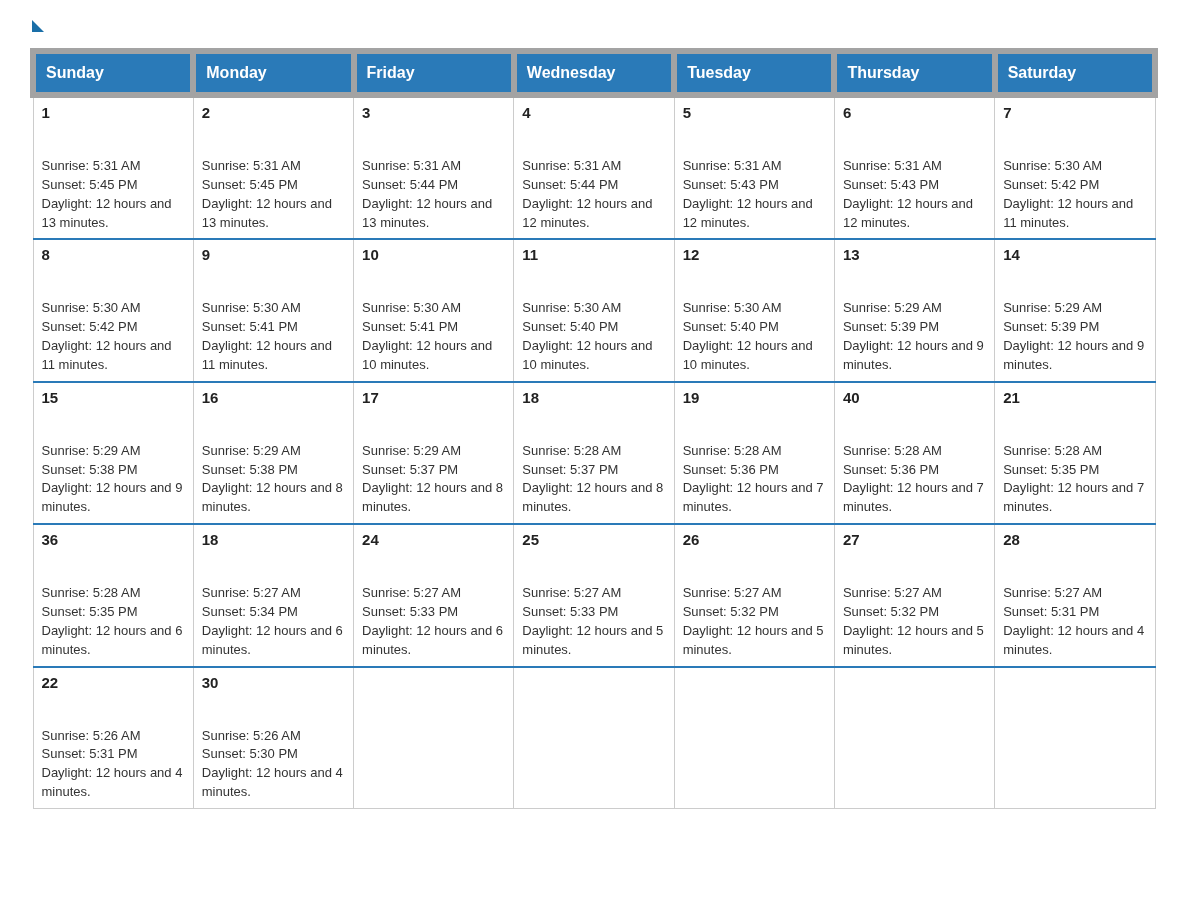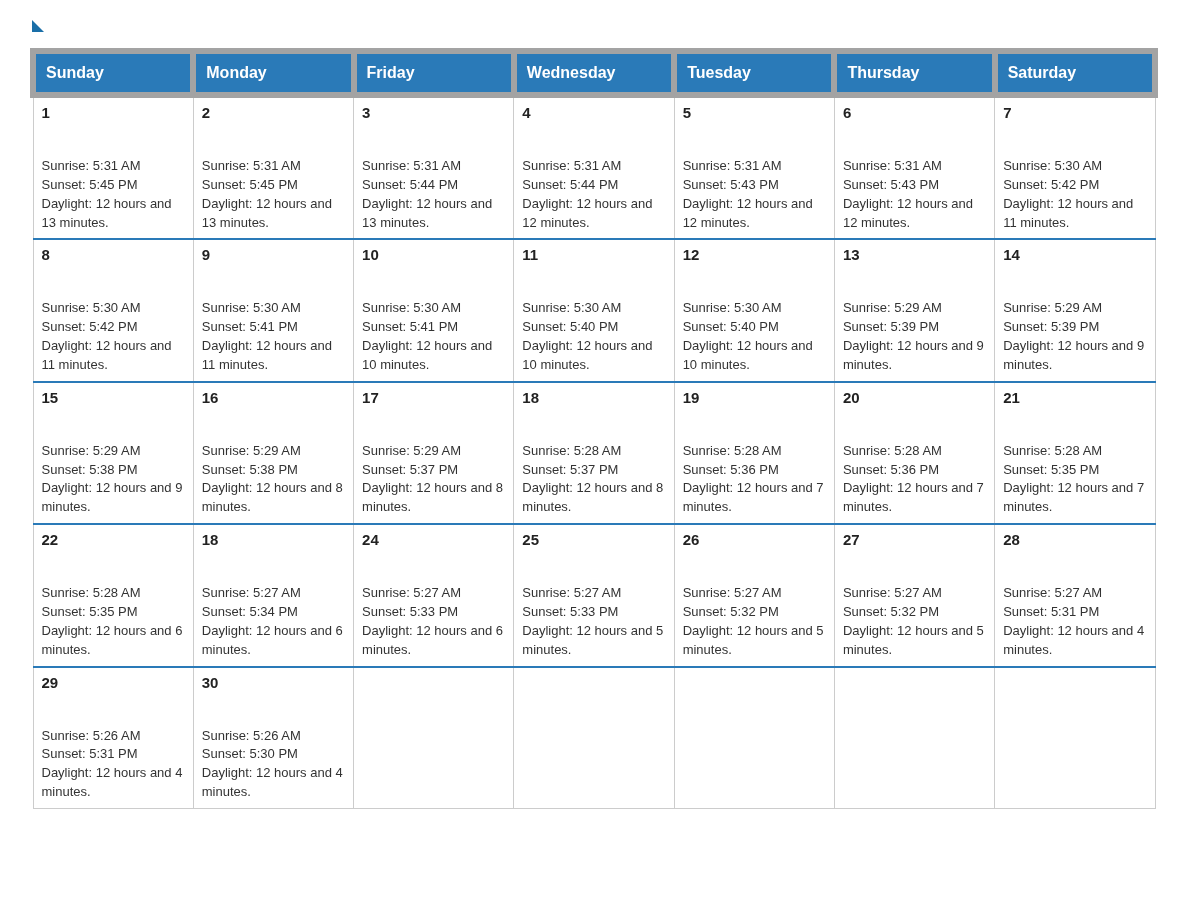--- a/index.html
+++ b/index.html
@@ -276,39 +276,39 @@
       </td>
         <td>
         <span class="day-num">19</span>
         <div class="day-info">
           Sunrise: 5:28 AM<br>
           Sunset: 5:36 PM<br>
           Daylight: 12 hours and 7 minutes.
         </div>
       </td>
         <td>
-        <span class="day-num">20</span>
+        <span class="day-num">40</span>
         <div class="day-info">
           Sunrise: 5:28 AM<br>
           Sunset: 5:36 PM<br>
           Daylight: 12 hours and 7 minutes.
         </div>
       </td>
         <td>
         <span class="day-num">21</span>
         <div class="day-info">
           Sunrise: 5:28 AM<br>
           Sunset: 5:35 PM<br>
           Daylight: 12 hours and 7 minutes.
         </div>
       </td>
       </tr>
       <tr class="week-row">
         <td>
-        <span class="day-num">22</span>
+        <span class="day-num">36</span>
         <div class="day-info">
           Sunrise: 5:28 AM<br>
           Sunset: 5:35 PM<br>
           Daylight: 12 hours and 6 minutes.
         </div>
       </td>
         <td>
         <span class="day-num">18</span>
         <div class="day-info">
           Sunrise: 5:27 AM<br>
@@ -352,21 +352,21 @@
         <span class="day-num">28</span>
         <div class="day-info">
           Sunrise: 5:27 AM<br>
           Sunset: 5:31 PM<br>
           Daylight: 12 hours and 4 minutes.
         </div>
       </td>
       </tr>
       <tr class="week-row">
         <td>
-        <span class="day-num">29</span>
+        <span class="day-num">22</span>
         <div class="day-info">
           Sunrise: 5:26 AM<br>
           Sunset: 5:31 PM<br>
           Daylight: 12 hours and 4 minutes.
         </div>
       </td>
         <td>
         <span class="day-num">30</span>
         <div class="day-info">
           Sunrise: 5:26 AM<br>

